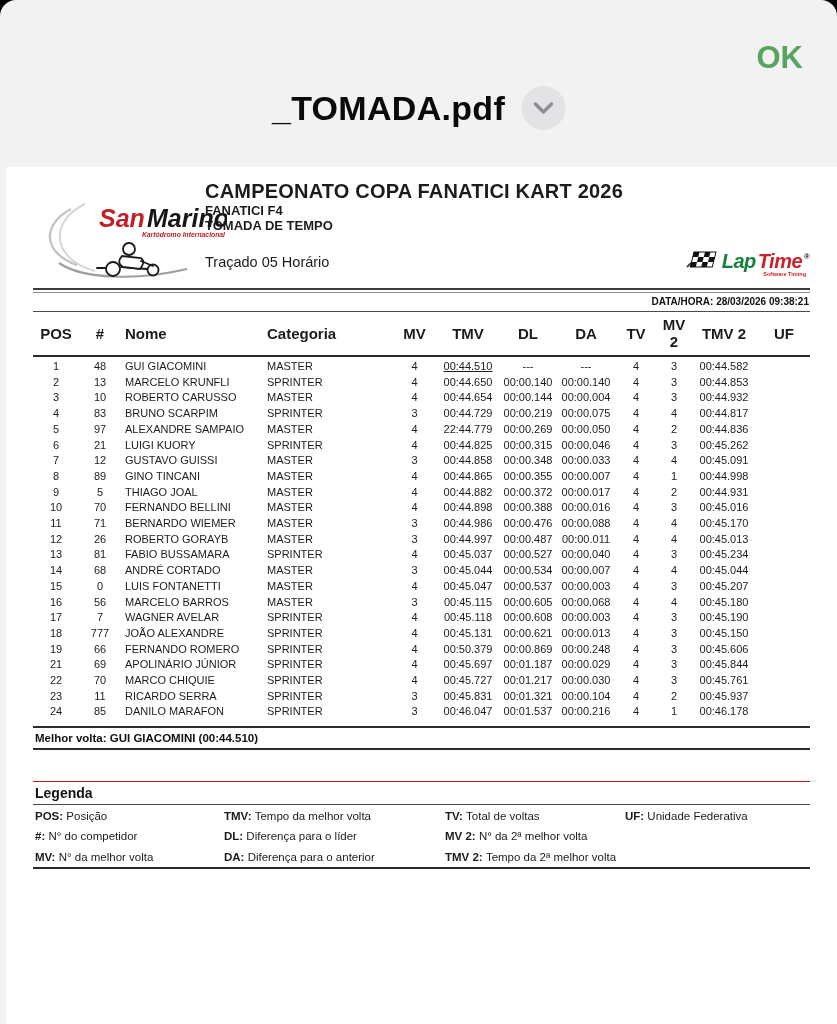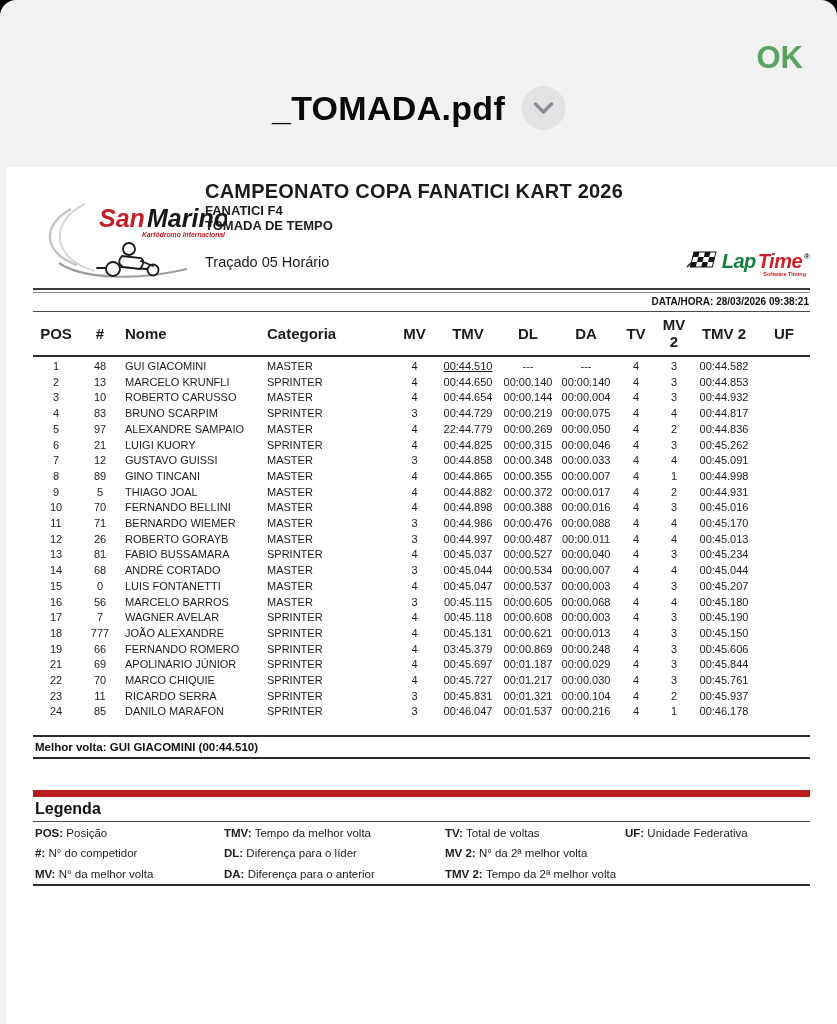--- a/index.html
+++ b/index.html
@@ -65,33 +65,33 @@
   table.results {
     width:100%; border-collapse:collapse; table-layout:fixed;
     font-size:11px; color:#1c1c1c;
   }
   table.results thead th {
     font-size:15px; font-weight:700; padding:4px 0 5px;
     border-top:1px solid #4a4a4a; border-bottom:2px solid #2b2b2b;
   }
   table.results tbody td { padding:1px 0 2px; line-height:12.7px; }
   table.results tbody tr:first-child td { padding-top:3px; }
-  table.results tbody tr:last-child td { padding-bottom:17px; }
+  table.results tbody tr:last-child td { padding-bottom:8px; }
   .c { text-align:center; }
   .l { text-align:left; padding-left:4px !important; }
   td.u { text-decoration:underline; }
   .bestlap {
     border-top:2px solid #2b2b2b; border-bottom:2px solid #2b2b2b;
     text-align:left; font-weight:700; font-size:11.5px; padding:4px 2px; color:#111;
   }
   
   .legend { margin-top:31px; border-bottom:2px solid #2b2b2b; }
   .legend-title {
-    border-top:7px solid #b91c1c; border-bottom:1px solid #4a4a4a;
-    font-weight:700; font-size:16px; padding:3px 2px; color:#111;
+    border-top:1px solid #b91c1c; border-bottom:1px solid #4a4a4a;
+    font-weight:700; font-size:14px; padding:3px 2px; color:#111;
   }
   .legend-row {
     display:grid; grid-template-columns:189px 221px 180px 1fr;
     font-size:11.5px; padding:4.5px 2px 4px;
   }
   .legend-cell b { font-weight:700; }
 </style>
 </head>
 <body>
 
@@ -444,21 +444,21 @@
               <td class="c">3</td>
               <td class="c">00:45.150</td>
               <td class="c"></td>
             </tr>
             <tr>
               <td class="c">19</td>
               <td class="c">66</td>
               <td class="l">FERNANDO ROMERO</td>
               <td class="l">SPRINTER</td>
               <td class="c">4</td>
-              <td class="c">03:45.379</td>
+              <td class="c">00:50.379</td>
               <td class="c">00:00.869</td>
               <td class="c">00:00.248</td>
               <td class="c">4</td>
               <td class="c">3</td>
               <td class="c">00:45.606</td>
               <td class="c"></td>
             </tr>
             <tr>
               <td class="c">21</td>
               <td class="c">69</td>

